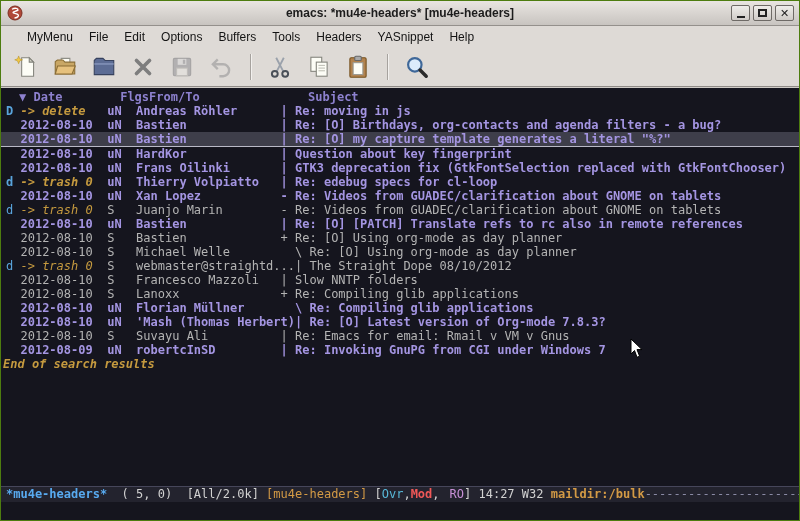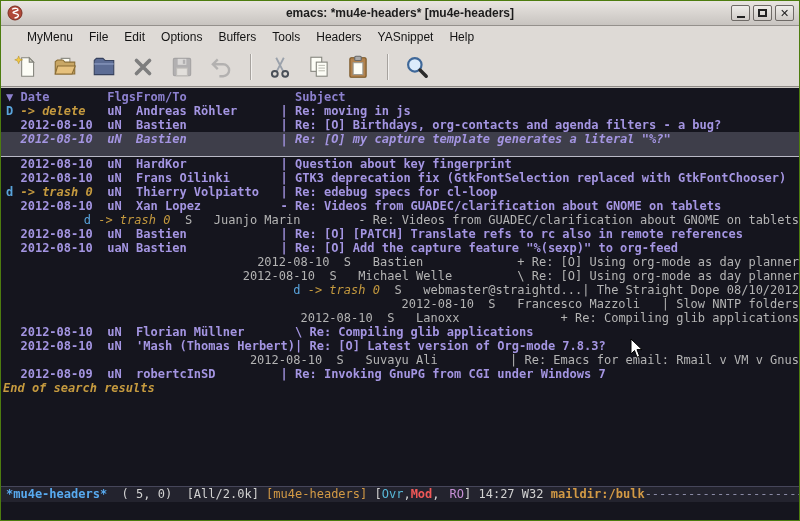--- a/index.html
+++ b/index.html
@@ -24,27 +24,27 @@
 
   
   #toolbar { height:40px; background:#dedad6; border-bottom:1px solid #8f8b87; display:flex; align-items:center; padding-left:12px; gap:13px; flex:none; }
   .tb-btn { width:26px; height:26px; flex:none; }
   .tb-btn svg { width:100%; height:100%; }
   .tb-btn.disabled { opacity:.35; filter:grayscale(.8); }
   .tb-sep { width:1px; height:26px; background:#a6a29e; box-shadow:1px 0 0 #f2f0ee; margin:0 3px; flex:none; }
 
   
   #buffer { flex:1 1 auto; background:#15151e; font-family:"DejaVu Sans Mono", monospace; font-size:12px; line-height:14px; overflow:hidden; border-top:1px solid #cfcbc7; position:relative; }
-  #header-line { height:16px; padding-top:2px; color:#8d81cf; font-weight:bold; white-space:pre; padding-left:5px; overflow:hidden; }
+  #header-line { height:16px; padding-top:2px; color:#8d81cf; font-weight:bold; white-space:pre; padding-left:18px; overflow:hidden; }
   .msg-row { height:14px; white-space:pre; padding-left:5px; overflow:hidden; }
   .msg-row.unread { color:#a495e2; font-weight:bold; }
-  .msg-row.read { color:#b4b4b4;text-align:right; }
+  .msg-row.read { color:#b4b4b4; }
   .msg-row .mark { color:#59a4dc; }
   .msg-row .marker { color:#c59a3f; font-style:italic; }
-  .msg-row.current { background:#3e3e4a; border-bottom:1px solid #b9b9c6; height:25px;font-style:italic; }
+  .msg-row.current { background:#3e3e4a; border-bottom:1px solid #b9b9c6; height:15px; }
   #footer-line { color:#c59a3f; font-style:italic; font-weight:bold; white-space:pre; padding-left:2px; height:14px; }
 
   
   #modeline { height:16px; background:#23232e; border-top:1px solid #46465a; font-family:"DejaVu Sans Mono", monospace; font-size:12px; line-height:15px; white-space:pre; padding-left:5px; color:#d2d2d2; overflow:hidden; flex:none; }
   .ml-buffer { color:#58aaf0; font-weight:bold; }
   .ml-mode { color:#d39a45; }
   .ml-ovr { color:#58b8d8; }
   .ml-mod { color:#f05858; font-weight:bold; }
   .ml-ro { color:#c990d8;padding-left:10px; }
   .ml-folder { color:#d39a45; font-weight:bold; }
@@ -147,21 +147,20 @@
     <div id="message-list">
         <div class="msg-row unread"><span class="mark">D </span><span class="marker">-&gt; delete   </span><span class="flags">uN  </span><span class="from">Andreas Röhler      </span><span class="sep">| </span><span class="subject">Re: moving in js</span></div>
         <div class="msg-row unread"><span class="mark">  </span><span class="date">2012-08-10  </span><span class="flags">uN  </span><span class="from">Bastien             </span><span class="sep">| </span><span class="subject">Re: [O] Birthdays, org-contacts and agenda filters - a bug?</span></div>
         <div class="msg-row unread current"><span class="mark">  </span><span class="date">2012-08-10  </span><span class="flags">uN  </span><span class="from">Bastien             </span><span class="sep">| </span><span class="subject">Re: [O] my capture template generates a literal "%?"</span></div>
         <div class="msg-row unread"><span class="mark">  </span><span class="date">2012-08-10  </span><span class="flags">uN  </span><span class="from">HardKor             </span><span class="sep">| </span><span class="subject">Question about key fingerprint</span></div>
         <div class="msg-row unread"><span class="mark">  </span><span class="date">2012-08-10  </span><span class="flags">uN  </span><span class="from">Frans Oilinki       </span><span class="sep">| </span><span class="subject">GTK3 deprecation fix (GtkFontSelection replaced with GtkFontChooser)</span></div>
         <div class="msg-row unread"><span class="mark">d </span><span class="marker">-&gt; trash 0  </span><span class="flags">uN  </span><span class="from">Thierry Volpiatto   </span><span class="sep">| </span><span class="subject">Re: edebug specs for cl-loop</span></div>
         <div class="msg-row unread"><span class="mark">  </span><span class="date">2012-08-10  </span><span class="flags">uN  </span><span class="from">Xan Lopez           </span><span class="sep">- </span><span class="subject">Re: Videos from GUADEC/clarification about GNOME on tablets</span></div>
         <div class="msg-row read"><span class="mark">d </span><span class="marker">-&gt; trash 0  </span><span class="flags">S   </span><span class="from">Juanjo Marin        </span><span class="sep">- </span><span class="subject">Re: Videos from GUADEC/clarification about GNOME on tablets</span></div>
         <div class="msg-row unread"><span class="mark">  </span><span class="date">2012-08-10  </span><span class="flags">uN  </span><span class="from">Bastien             </span><span class="sep">| </span><span class="subject">Re: [O] [PATCH] Translate refs to rc also in remote references</span></div>
-        <div class="msg-row unread"><span class="mark">  </span><span class="date">2012-08-10  </span><span class="flags">uaN </span><span class="from">Bastien             </span><span class="sep">| </span><span class="subject">Re: [O] Add the capture feature "%(sexp)" to org-feed</span></div>
         <div class="msg-row read"><span class="mark">  </span><span class="date">2012-08-10  </span><span class="flags">S   </span><span class="from">Bastien             </span><span class="sep">+ </span><span class="subject">Re: [O] Using org-mode as day planner</span></div>
         <div class="msg-row read"><span class="mark">  </span><span class="date">2012-08-10  </span><span class="flags">S   </span><span class="from">Michael Welle       </span><span class="sep">  \ </span><span class="subject">Re: [O] Using org-mode as day planner</span></div>
         <div class="msg-row read"><span class="mark">d </span><span class="marker">-&gt; trash 0  </span><span class="flags">S   </span><span class="from">webmaster@straightd...</span><span class="sep">| </span><span class="subject">The Straight Dope 08/10/2012</span></div>
         <div class="msg-row read"><span class="mark">  </span><span class="date">2012-08-10  </span><span class="flags">S   </span><span class="from">Francesco Mazzoli   </span><span class="sep">| </span><span class="subject">Slow NNTP folders</span></div>
         <div class="msg-row read"><span class="mark">  </span><span class="date">2012-08-10  </span><span class="flags">S   </span><span class="from">Lanoxx              </span><span class="sep">+ </span><span class="subject">Re: Compiling glib applications</span></div>
         <div class="msg-row unread"><span class="mark">  </span><span class="date">2012-08-10  </span><span class="flags">uN  </span><span class="from">Florian Müllner     </span><span class="sep">  \ </span><span class="subject">Re: Compiling glib applications</span></div>
         <div class="msg-row unread"><span class="mark">  </span><span class="date">2012-08-10  </span><span class="flags">uN  </span><span class="from">'Mash (Thomas Herbert)</span><span class="sep">| </span><span class="subject">Re: [O] Latest version of Org-mode 7.8.3?</span></div>
         <div class="msg-row read"><span class="mark">  </span><span class="date">2012-08-10  </span><span class="flags">S   </span><span class="from">Suvayu Ali          </span><span class="sep">| </span><span class="subject">Re: Emacs for email: Rmail v VM v Gnus</span></div>
         <div class="msg-row unread"><span class="mark">  </span><span class="date">2012-08-09  </span><span class="flags">uN  </span><span class="from">robertcInSD         </span><span class="sep">| </span><span class="subject">Re: Invoking GnuPG from CGI under Windows 7</span></div>
       </div>

